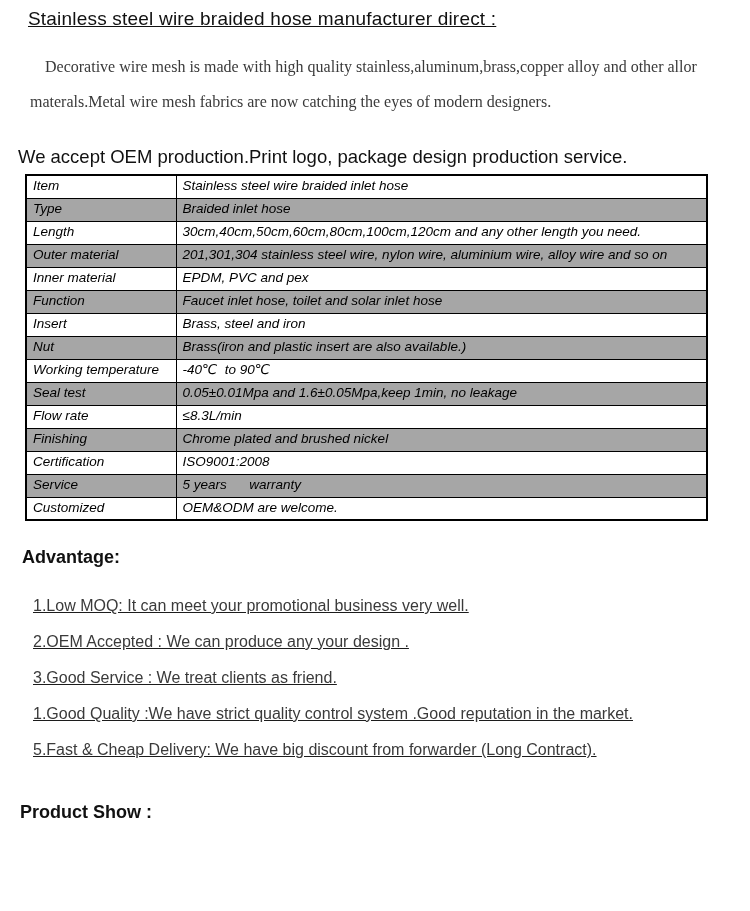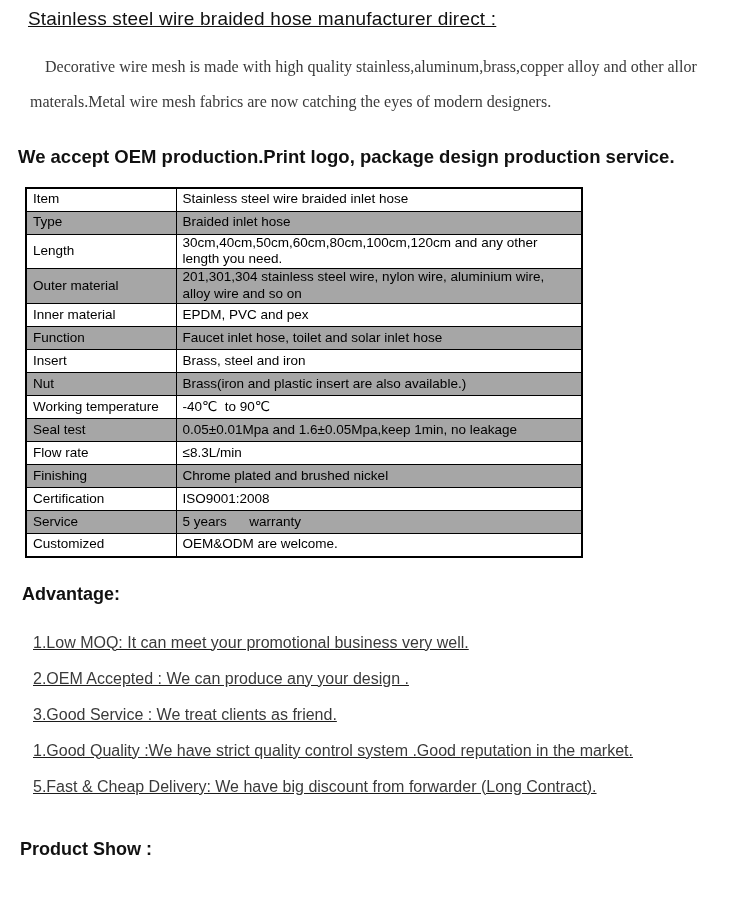--- a/index.html
+++ b/index.html
@@ -26,29 +26,30 @@
     margin: 19px 15px 0 30px;
     font-size: 16px;
     line-height: 35px;
     text-indent: 15px;
     color: var(--text-body, #3a3a3a);
     font-family: Liberation Serif, serif;
   }
   .oem-banner {
     margin: 27px 10px 0 18px;
     font-size: 18.5px;
-    font-weight: 700;
+    font-weight: 400;
     color: #111111;
   }
   table.spec-table {
     border-collapse: collapse;
-    margin: 19px 0 0 25px;
-    width: 558px;
+    margin: 6px 0 0 25px;
+    width: 683px;
     table-layout: fixed;
     border: 2px solid var(--table-border, #000000);
+    font-style: italic;
   }
   table.spec-table col.c-label { width: 150px; }
   table.spec-table td {
     border: 1px solid var(--table-border, #000000);
     height: 23px;
     box-sizing: border-box;
     padding: 0 6px;
     font-size: 13.5px;
     color: #000000;
     vertical-align: middle;

